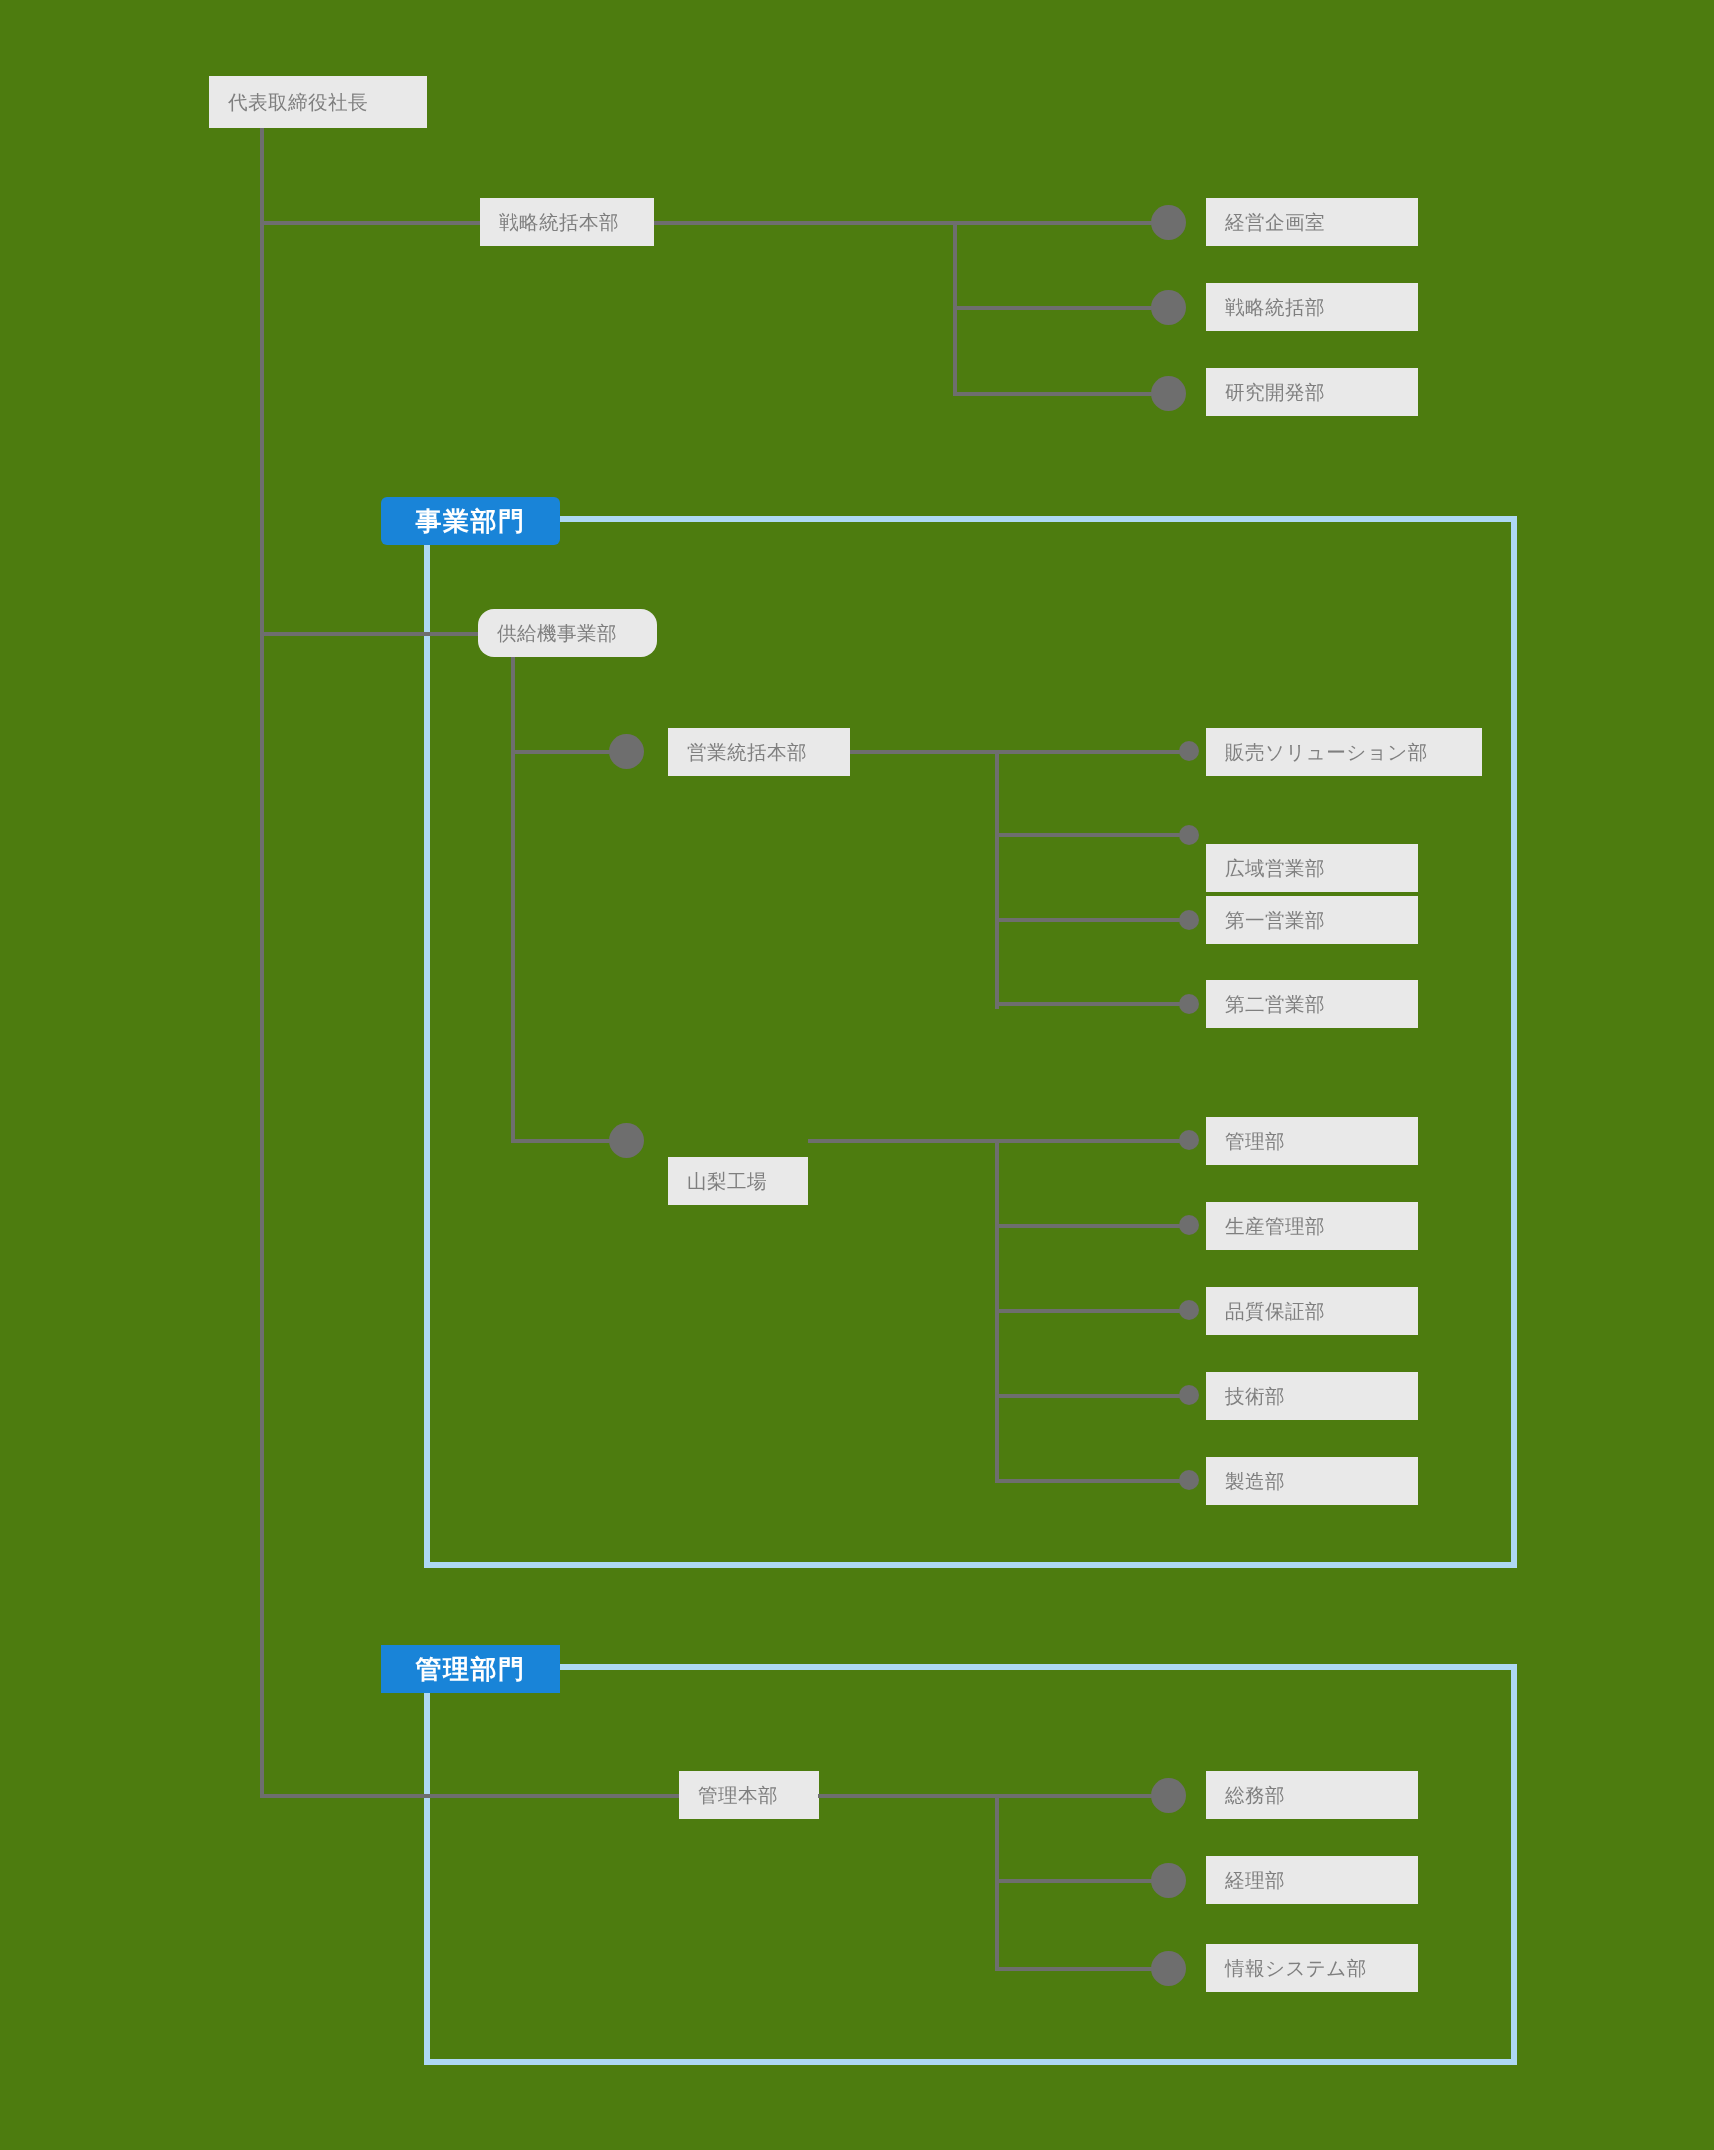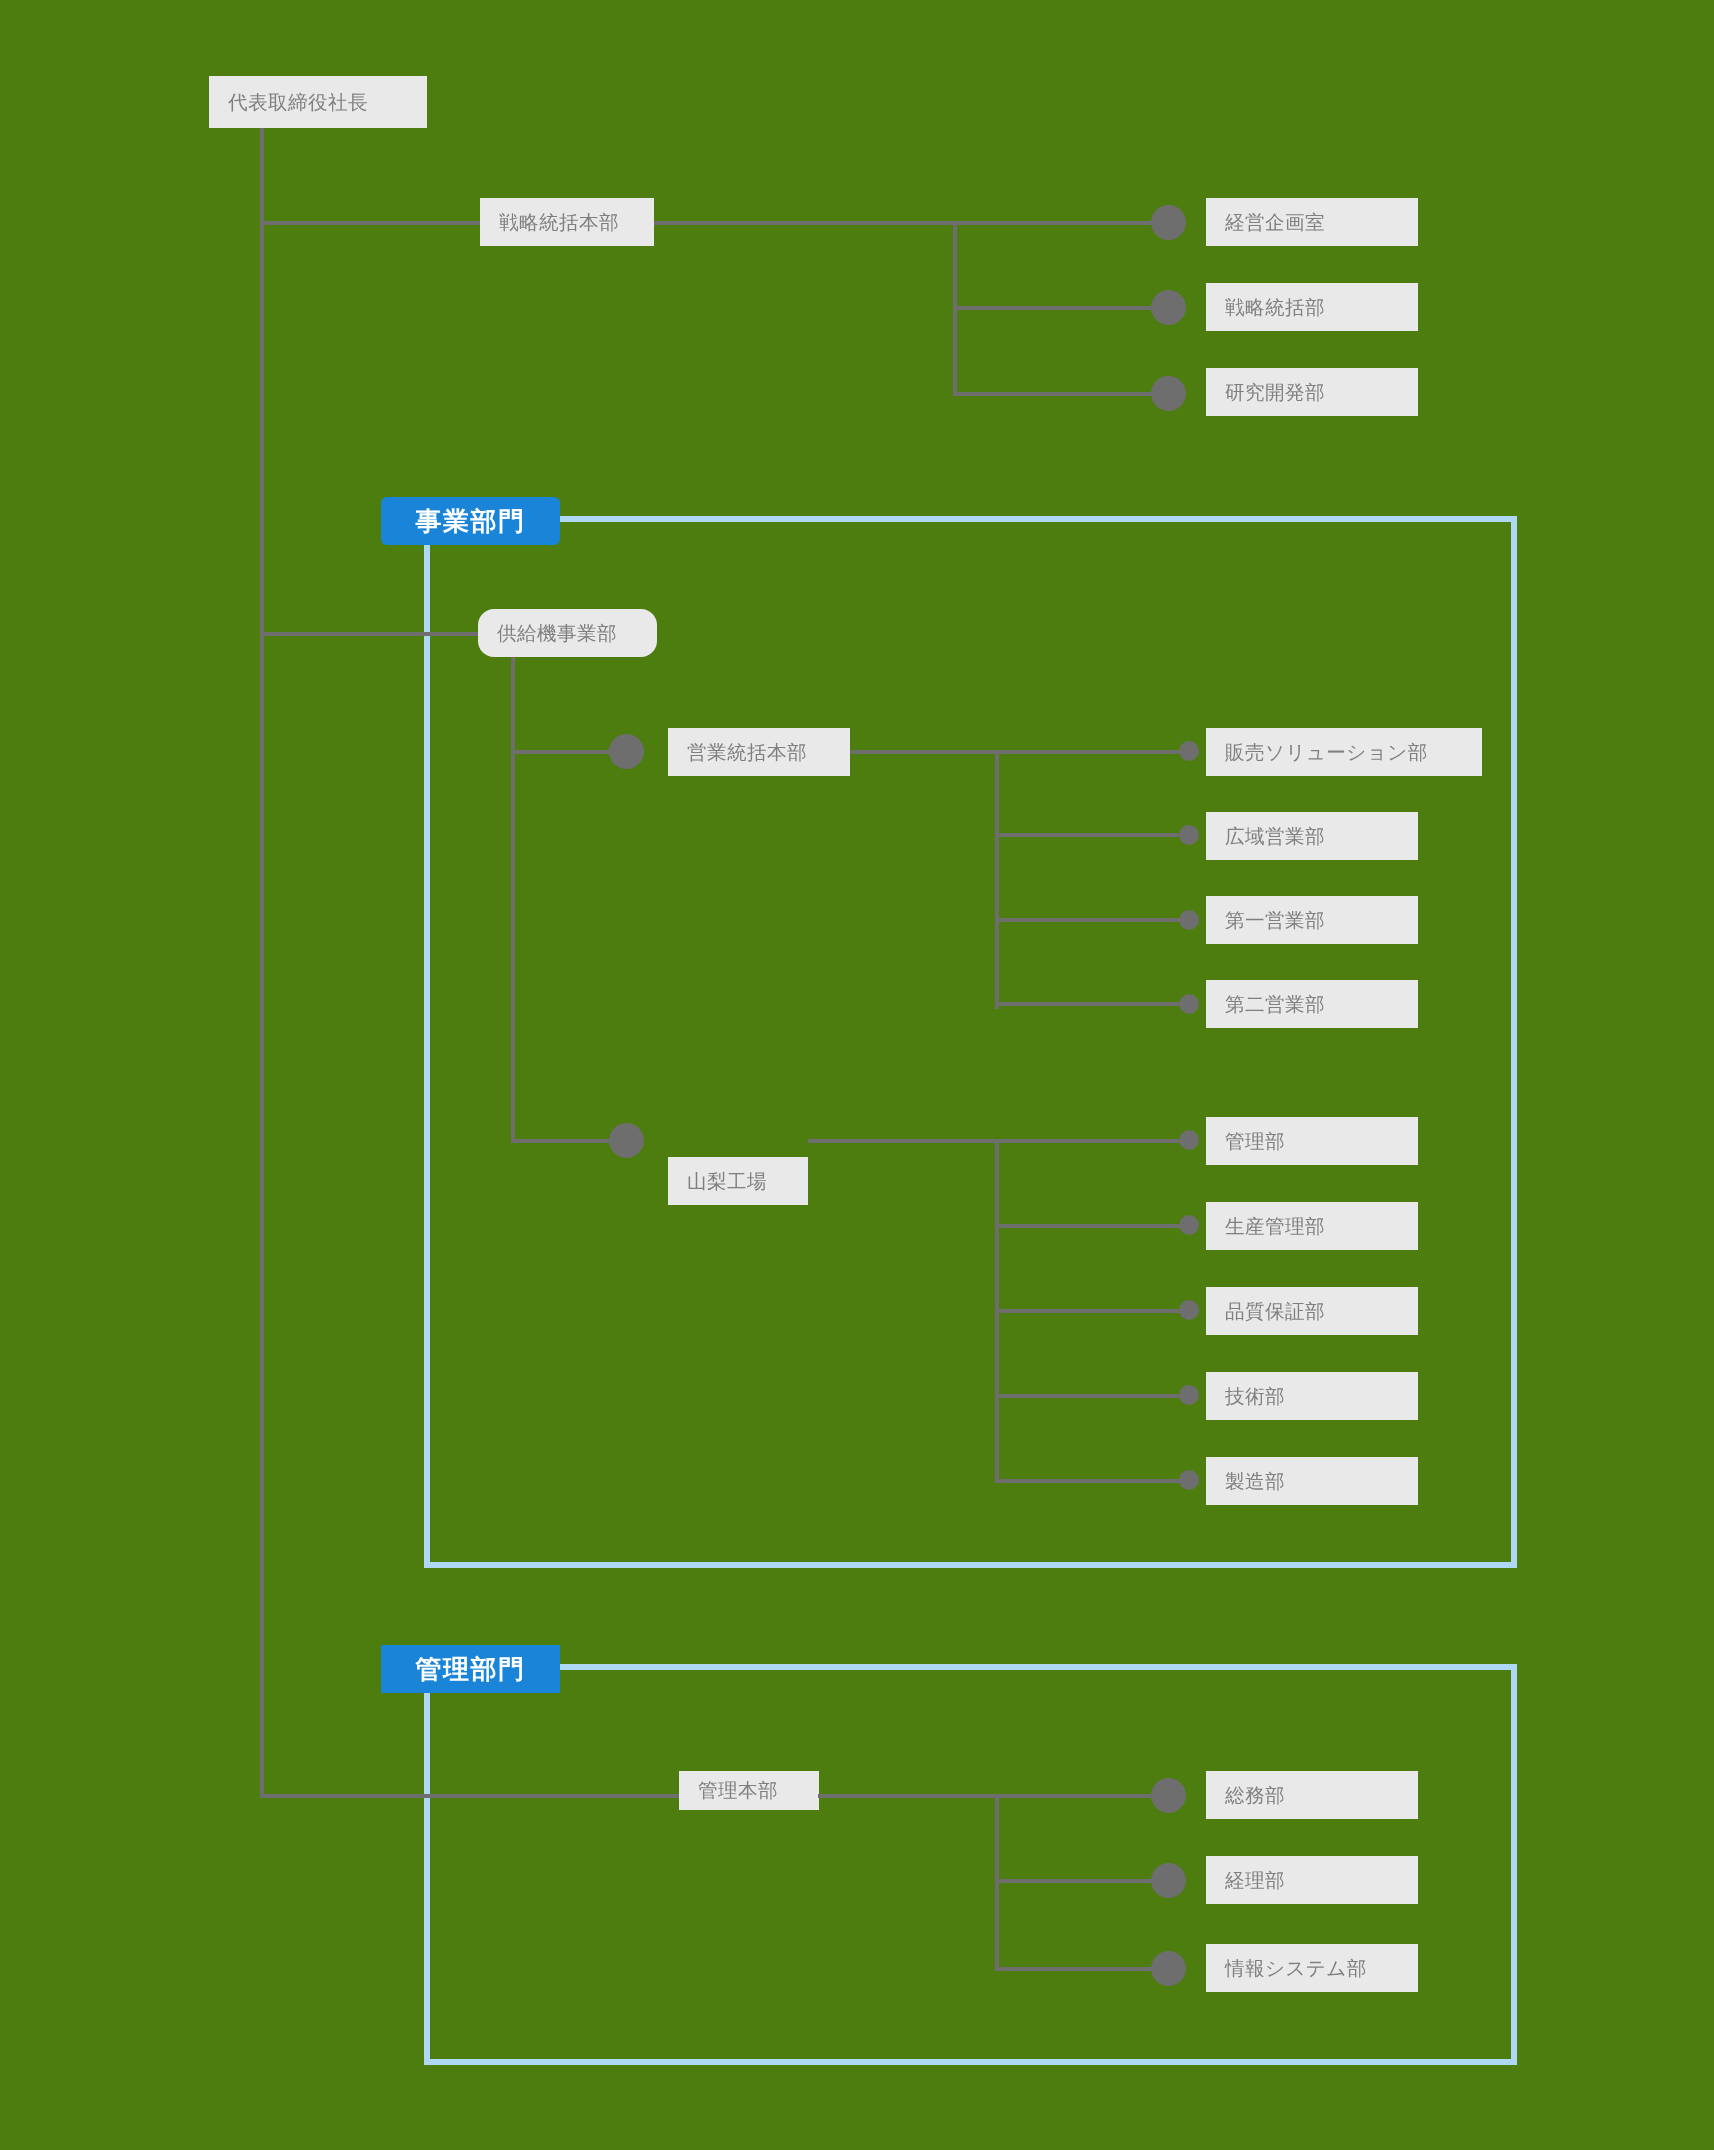--- a/index.html
+++ b/index.html
@@ -132,21 +132,21 @@
   <div class="ln-h" style="left:995px; top:1002px; width:193px;"></div>
 
   <div class="dot small" style="left:1179px; top:741px;"></div>
   <div class="dot small" style="left:1179px; top:825px;"></div>
   <div class="dot small" style="left:1179px; top:910px;"></div>
   <div class="dot small" style="left:1179px; top:994px;"></div>
 
   <div class="node lvl3" style="left:1206px; top:728px; width:276px; height:48px;">
     <span>販売ソリューション部</span>
   </div>
-  <div class="node lvl3" style="left:1206px; top:812px; width:212px; height:48px;">
+  <div class="node lvl3" style="left:1206px; top:844px; width:212px; height:48px;">
     <span>広域営業部</span>
   </div>
   <div class="node lvl3" style="left:1206px; top:896px; width:212px; height:48px;">
     <span>第一営業部</span>
   </div>
   <div class="node lvl3" style="left:1206px; top:980px; width:212px; height:48px;">
     <span>第二営業部</span>
   </div>
 
   <div class="dot big" style="left:609px; top:1123px;"></div>
@@ -183,21 +183,21 @@
     <span>製造部</span>
   </div>
 
   <div class="group-frame" style="left:424px; top:1664px; width:1093px; height:401px;"></div>
   <div class="group-label" style="left:381px; top:1645px; width:179px; height:48px;">
     <span>管理部門</span>
   </div>
 
   <div class="ln-h" style="left:260px; top:1794px; width:419px;"></div>
 
-  <div class="node lvl2" style="left:679px; top:1771px; width:140px; height:39px;">
+  <div class="node lvl2" style="left:679px; top:1771px; width:140px; height:48px;">
     <span>管理本部</span>
   </div>
 
   <div class="ln-h" style="left:818px; top:1794px; width:353px;"></div>
   <div class="ln-v" style="left:995px; top:1794px; height:177px;"></div>
   <div class="ln-h" style="left:995px; top:1879px; width:176px;"></div>
   <div class="ln-h" style="left:995px; top:1967px; width:176px;"></div>
 
   <div class="dot big" style="left:1151px; top:1778px;"></div>
   <div class="dot big" style="left:1151px; top:1863px;"></div>

